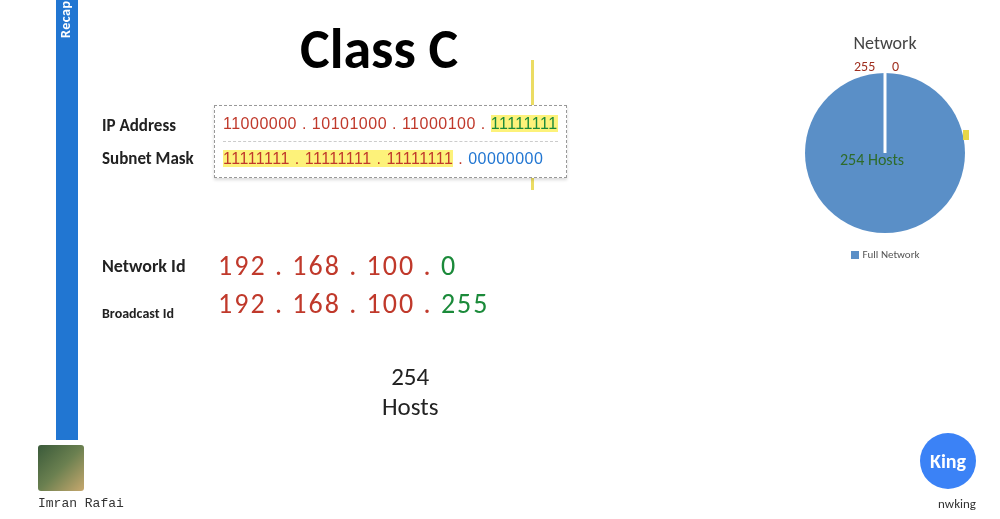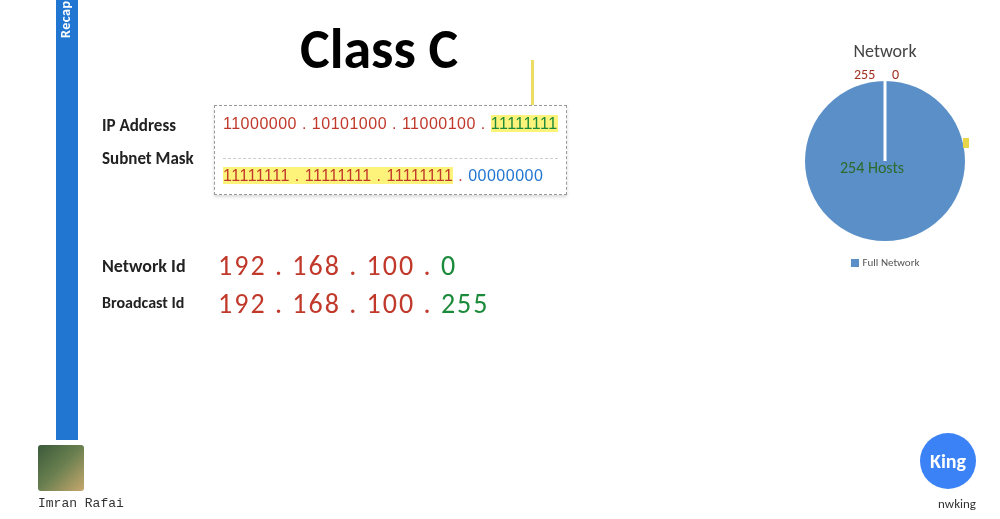--- a/index.html
+++ b/index.html
@@ -41,41 +41,41 @@
     .label-col {
       position: absolute;
       left: 102px;
       font-size: 17px;
       font-weight: bold;
       color: #222;
     }
     .ip-label { top: 115px; }
     .sm-label { top: 148px; }
     .nid-label { top: 255px; font-size: 18px; }
-    .bid-label { top: 293px; font-size: 16px; }
+    .bid-label { top: 305px; font-size: 14px; }
     .binary-box {
       position: absolute;
       left: 214px;
       top: 105px;
       border: 1px dashed #999;
       padding: 3px 8px 3px 8px;
       background: #fff;
       box-shadow: 0 2px 3px rgba(0,0,0,0.15);
     }
     .bin-line {
       font-family: Liberation Sans, sans-serif;
       font-size: 16px;
       letter-spacing: 0.5px;
       line-height: 30px;
       position: relative;
       white-space: nowrap;
     }
     .bin-line + .bin-line {
       border-top: 1px dashed #ccc;
-      margin-top: 19px;
+      margin-top: 2px;
       padding-top: 2px;
     }
     .red { color: #c0392b; }
     .green { color: #1b8a3a; }
     .blue { color: #2176d2; }
     .hl { background: #fdf27a; }
     .v-yellow-line {
       position: absolute;
       left: 531px;
       top: 60px;
@@ -99,21 +99,21 @@
       top: 362px;
       text-align: center;
       font-size: 25px;
       color: #222;
       line-height: 30px;
     }
     .formula .expred { color: #c0392b; }
     .pie-wrap {
       position: absolute;
       right: 20px;
-      top: 40px;
+      top: 32px;
       width: 190px;
       text-align: center;
     }
     .pie-title {
       font-size: 18px;
       color: #444;
       margin-bottom: 4px;
     }
     .pie-svg { width: 180px; height: 180px; }
     .pie-lbl-255 {
@@ -217,20 +217,22 @@
 <div class="label-col bid-label">Broadcast Id</div>
 
 <div class="dec-line nid-val">
   <span class="red">192 . 168 . 100 . </span><span class="green">0</span>
 </div>
 <div class="dec-line bid-val">
   <span class="red">192 . 168 . 100 . </span><span class="green">255</span>
 </div>
 
 <div class="hosts-block">
+  <div>254</div>
+  <div>Hosts</div>
 </div>
 
 <div class="pie-wrap">
   <div class="pie-title">Network</div>
   <svg class="pie-svg" viewBox="0 0 180 180">
     <circle cx="90" cy="95" r="80" fill="#5a8fc7"></circle>
     <line x1="90" y1="15" x2="90" y2="95" stroke="#fff" stroke-width="3"></line>
     <rect x="168" y="72" width="6" height="10" fill="#e8d648"></rect>
   </svg>
   <div class="pie-lbl-255">255</div>

